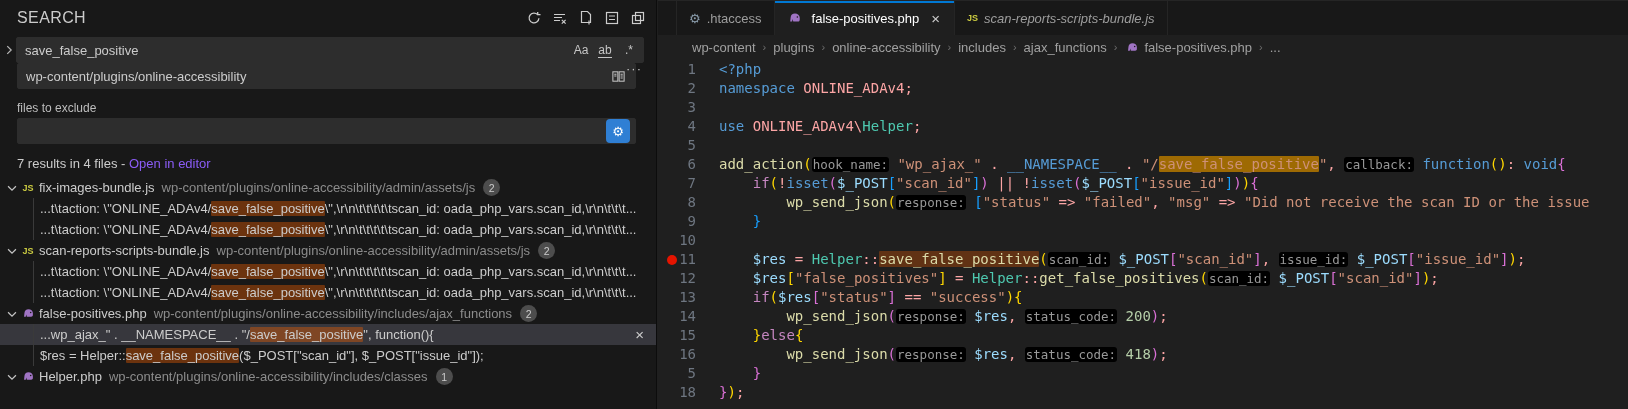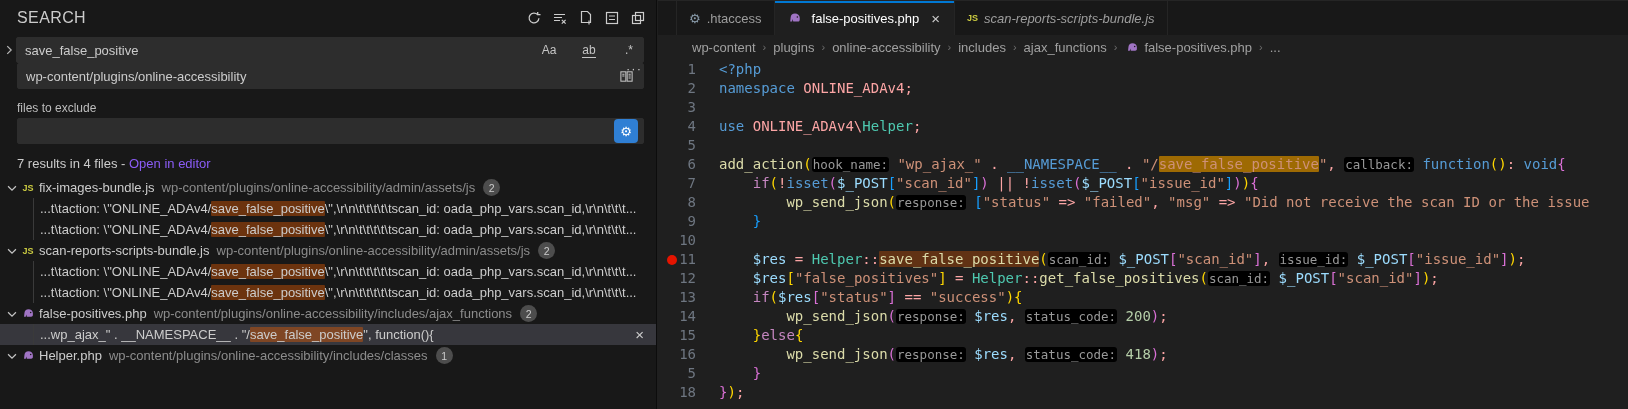--- a/index.html
+++ b/index.html
@@ -10,26 +10,26 @@
   .search-panel{position:absolute;left:0;top:0;width:657px;height:409px;background:#181818;border-right:1px solid #0c0c0c;overflow:hidden}
   .panel-header{display:flex;align-items:center;height:35px;padding:0 8px 0 17px}
   .panel-title{font-size:16px;color:#cccccc;letter-spacing:.4px}
   .panel-actions{margin-left:auto;display:flex;align-items:center;gap:6px}
   .icon-btn{width:20px;height:20px;display:flex;align-items:center;justify-content:center;color:#cccccc;border-radius:4px;cursor:pointer}
   .icon-btn svg{display:block}
   .search-row{display:flex;align-items:center;padding:0 12px 0 2px;margin-top:2px}
   .expand-chev{width:14px;height:24px;display:flex;align-items:center;justify-content:center;color:#b6b6b6;flex:0 0 14px}
   .input-box{flex:1;display:flex;align-items:center;background:#2d2d2d;border:1px solid #2d2d2d;border-radius:2px;height:26px;padding:0 4px 0 8px;overflow:hidden}
   .txt{flex:1;background:transparent;border:none;outline:none;color:#cccccc;font-size:13px;font-family:"Liberation Sans",sans-serif;min-width:0}
-  .seach-opts{display:flex;align-items:center;gap:20px}
+  .seach-opts{display:flex;align-items:center;gap:4px}
   .opt{min-width:20px;height:20px;display:flex;align-items:center;justify-content:center;color:#c5c5c5;font-size:12px;border-radius:3px;cursor:pointer}
   .opt.ww span{border-bottom:1px solid #c5c5c5}
   .toggle-details{position:absolute;right:14px;margin-top:2px;color:#c5c5c5;font-size:13px;letter-spacing:1px;line-height:8px;cursor:pointer;height:10px}
   .field-label{font-size:12px;color:#bdbdbd;margin:12px 0 3px 17px}
-  .field-row{margin:0 12px 0 17px}
+  .field-row{margin:0 20px 0 17px}
   .box-icon{flex:0 0 26px;height:24px;display:flex;align-items:center;justify-content:center;color:#c5c5c5;cursor:pointer}
   .gear-toggle{flex:0 0 24px;height:24px;margin-right:1px;background:#2f7fd4;border-radius:4px;display:flex;align-items:center;justify-content:center;color:#ffffff;font-size:13px;cursor:pointer;font-family:"DejaVu Sans",sans-serif}
   .results-line{margin:12px 0 6px 17px;color:#cccccc;white-space:nowrap}
   .link{color:#8b5cf6;cursor:pointer;text-decoration:none}
   
   .tree{margin-top:2px}
   .trow{position:relative;display:flex;align-items:center;height:21px;white-space:nowrap;overflow:hidden;cursor:pointer}
   .trow.selected{background:#37373d}
   .file-row{padding-left:4px}
   .file-chev{width:16px;height:16px;display:flex;align-items:center;justify-content:center;color:#c5c5c5;flex:0 0 16px}
@@ -208,20 +208,23 @@
             </svg>
           </span>
           <span class="fname">false-positives.php</span>
           <span class="fpath">wp-content/plugins/online-accessibility/includes/ajax_functions</span>
           <span class="badge">2</span>
         </div>
         <div class="trow match-row selected">
           <span class="mtext"><span>...wp_ajax_" . __NAMESPACE__ . "/</span><span class="hl">save_false_positive</span><span>", function(){</span></span>
           <span class="row-close">×</span>
         </div>
+        <div class="trow match-row">
+          <span class="mtext"><span>$res = Helper::</span><span class="hl">save_false_positive</span><span>($_POST["scan_id"], $_POST["issue_id"]);</span></span>
+        </div>
         <div class="trow file-row">
           <span class="file-chev">
             <svg width="14" height="14" viewBox="0 0 16 16" fill="none" stroke="currentColor" stroke-width="1.4">
               <path d="M3.5 6 8 10.5 12.5 6"></path>
             </svg>
           </span>
           <span class="ficon">
             <svg width="13" height="13" viewBox="0 0 16 16">
               <path fill="#a074c4" d="M8 2.8c-3 0-4.8 1.9-5 4.5L2.5 12h2.2l.5-2.9.8 2.9h5.4c1 0 2-.7 2-2.1V7.4C13.3 4.7 11 2.8 8 2.8z"></path>
               <circle cx="10.7" cy="6.8" r=".9" fill="#181818"></circle>

